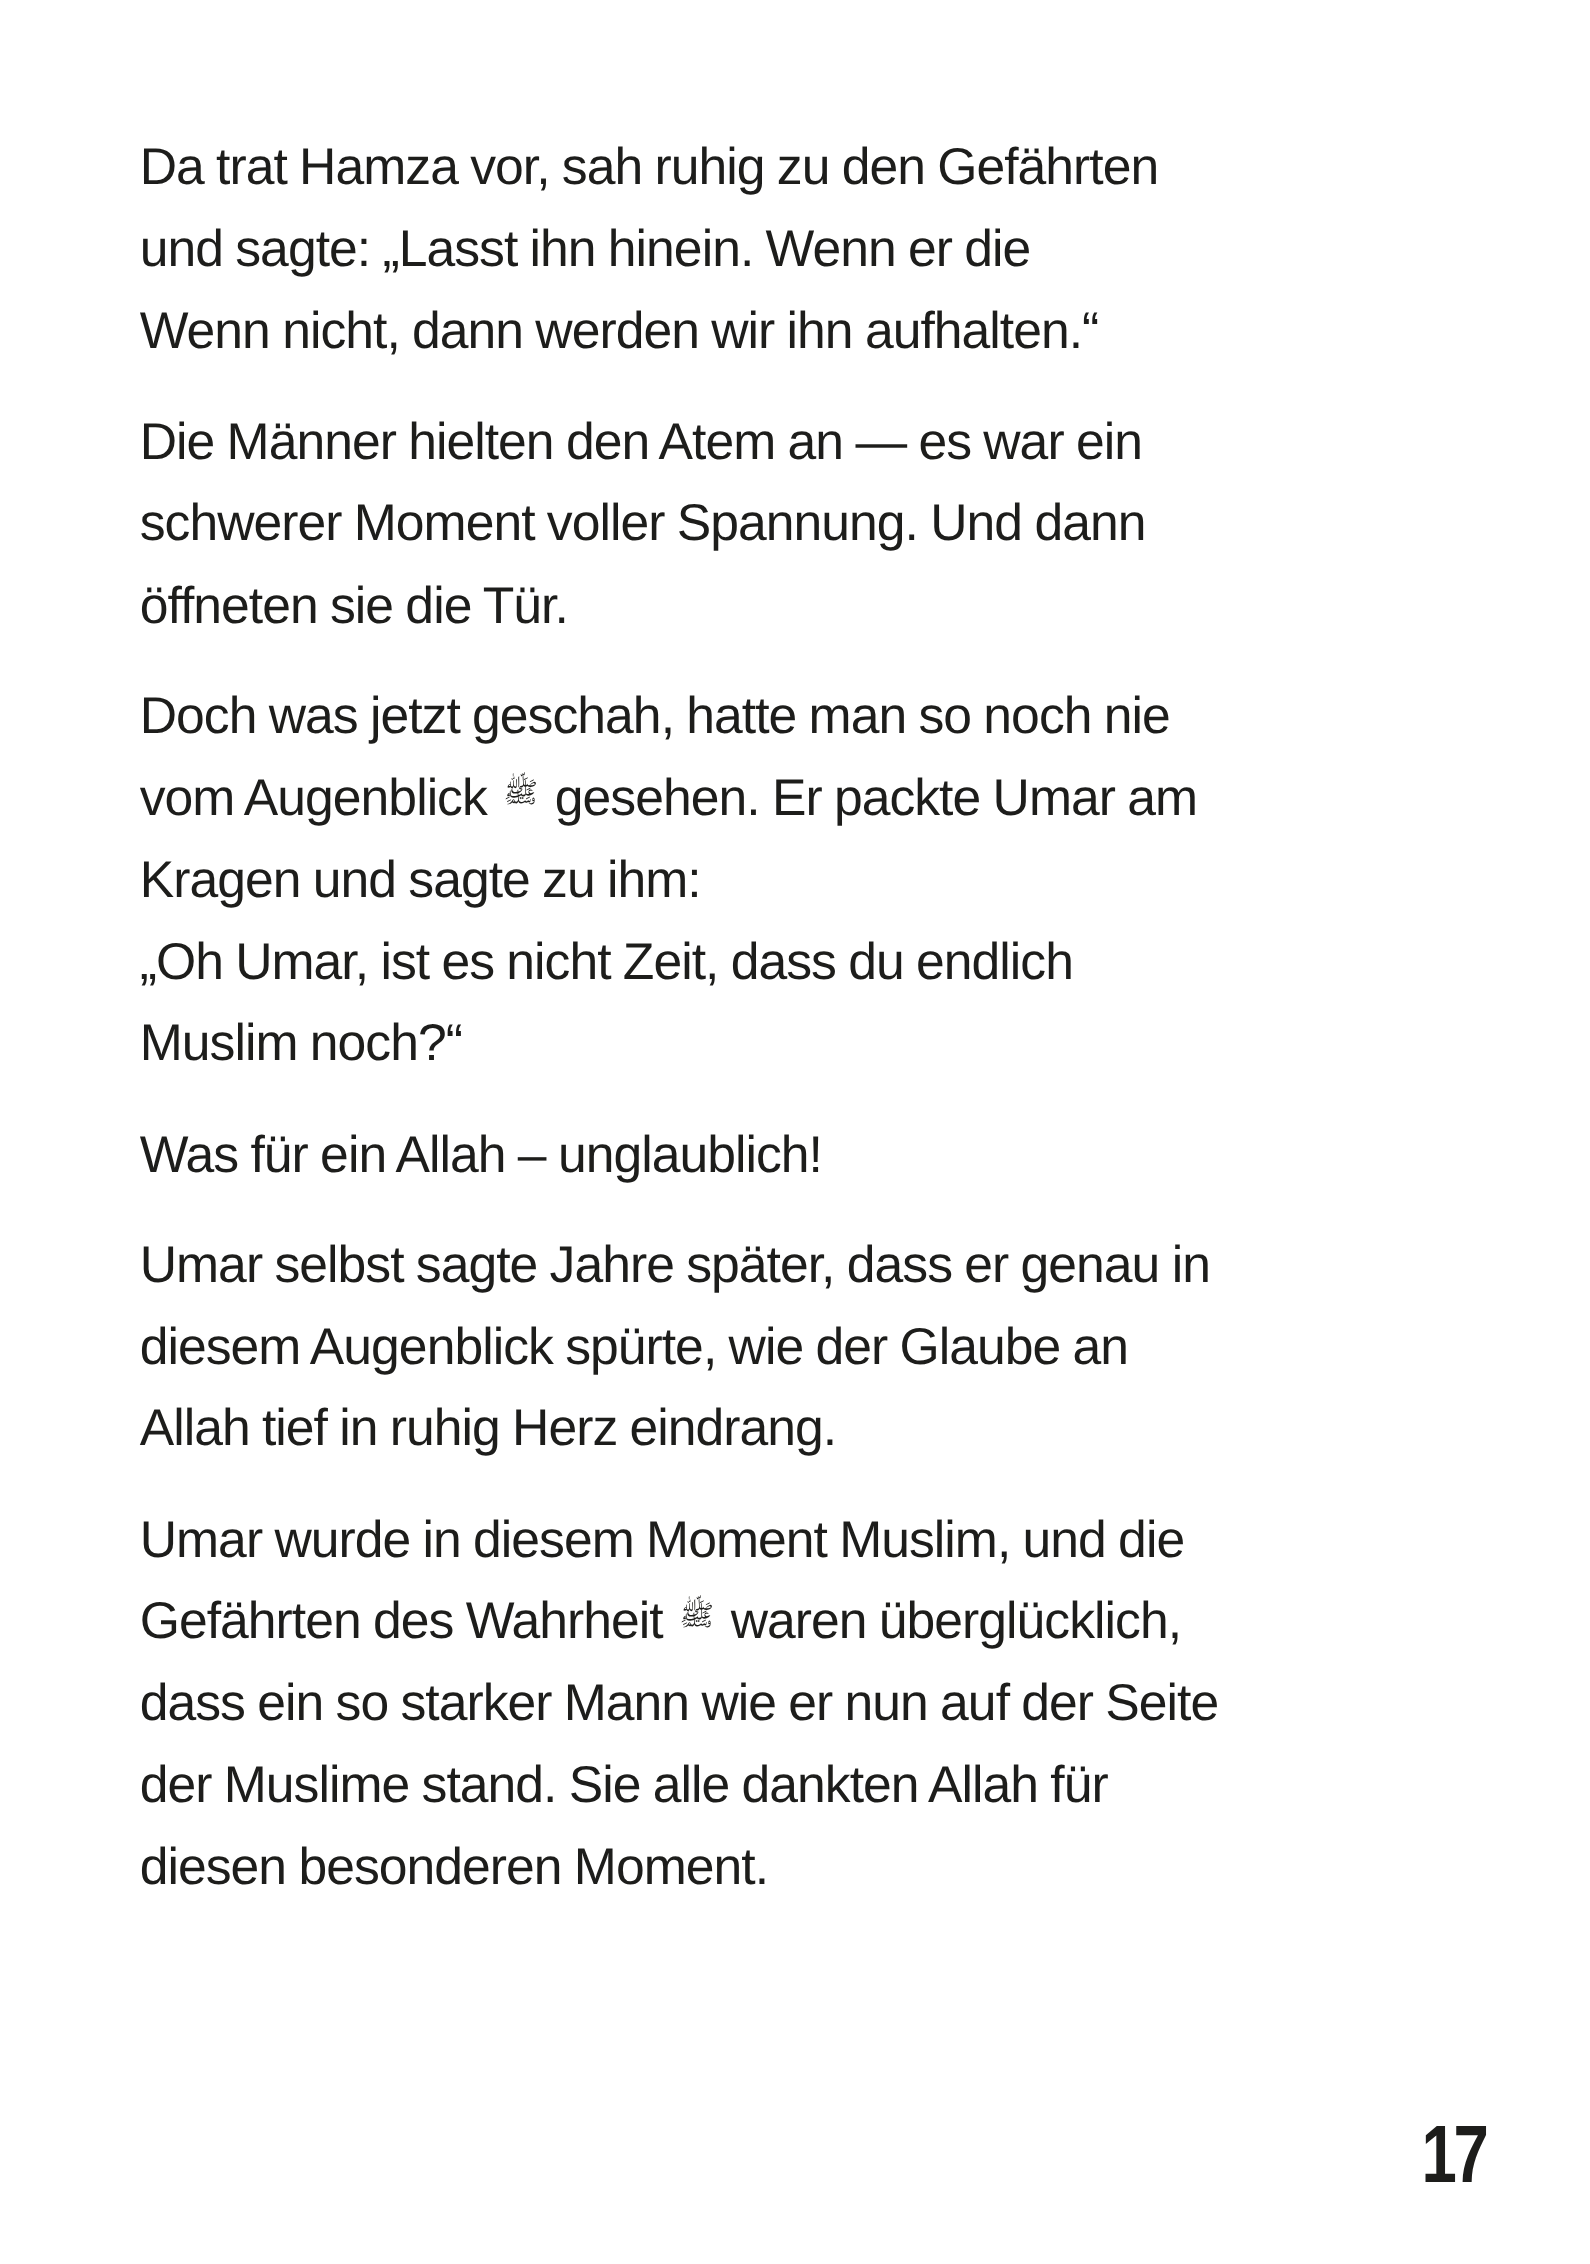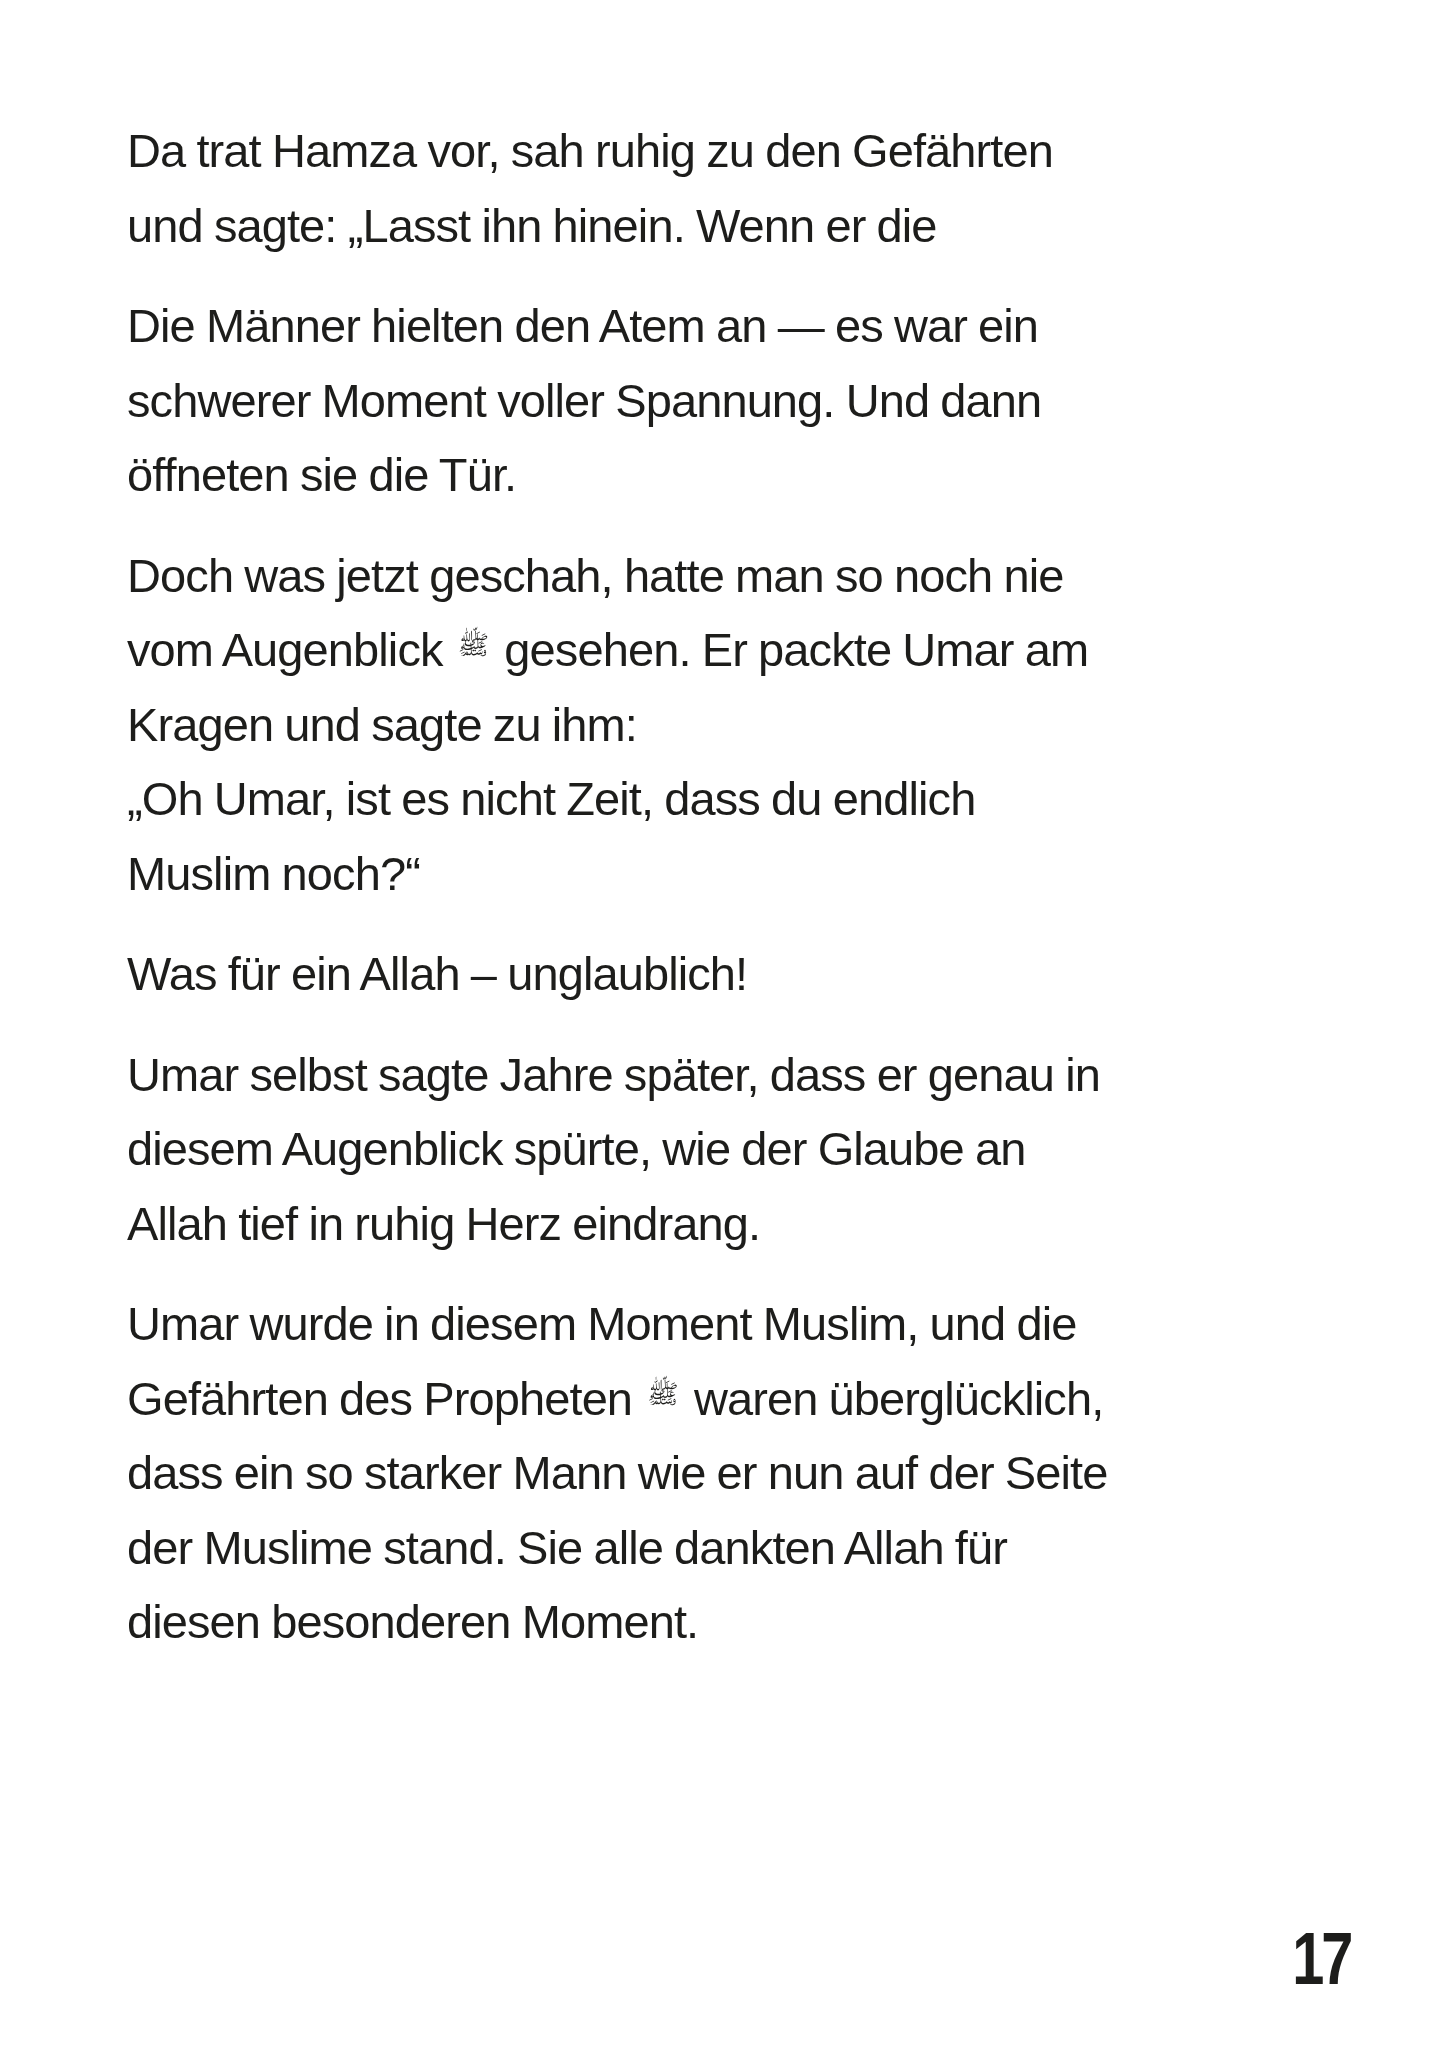--- a/index.html
+++ b/index.html
@@ -62,20 +62,21 @@
   </style>
 </head>
 <body>
 
 <div class="page">
   <div class="text-block">
 
     <p class="para">
       <span class="line">Da trat Hamza vor, sah ruhig zu den Gefährten</span>
       <span class="line">und sagte: „Lasst ihn hinein. Wenn er die</span>
+      <span class="line">Wenn nicht, dann werden wir ihn aufhalten.“</span>
     </p>
 
     <p class="para">
       <span class="line">Die Männer hielten den Atem an — es war ein</span>
       <span class="line">schwerer Moment voller Spannung. Und dann</span>
       <span class="line">öffneten sie die Tür.</span>
     </p>
 
     <p class="para">
       <span class="line">Doch was jetzt geschah, hatte man so noch nie</span>
@@ -95,21 +96,21 @@
 
     <p class="para">
       <span class="line">Umar selbst sagte Jahre später, dass er genau in</span>
       <span class="line">diesem Augenblick spürte, wie der Glaube an</span>
       <span class="line">Allah tief in ruhig Herz eindrang.</span>
     </p>
 
     <p class="para">
       <span class="line">Umar wurde in diesem Moment Muslim, und die</span>
       <span class="line">
-        <span>Gefährten des Propheten</span>
+        <span>Gefährten des Wahrheit</span>
         <span class="saw">ﷺ</span>
         <span>waren überglücklich,</span>
       </span>
       <span class="line">dass ein so starker Mann wie er nun auf der Seite</span>
       <span class="line">der Muslime stand. Sie alle dankten Allah für</span>
       <span class="line">diesen besonderen Moment.</span>
     </p>
 
   </div>
 

